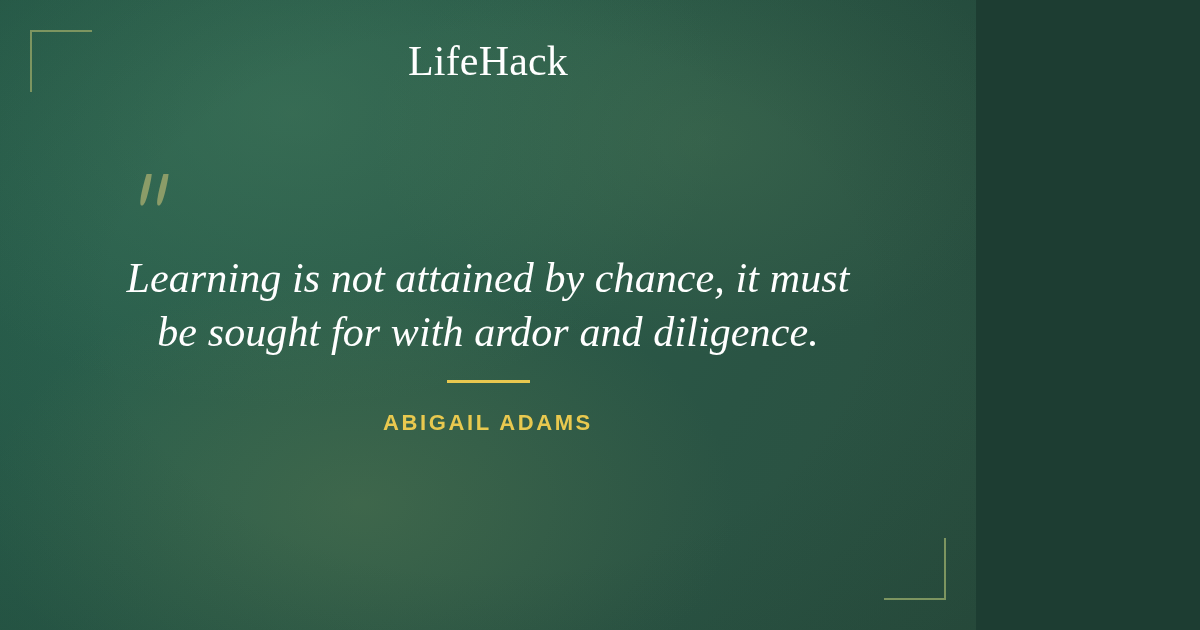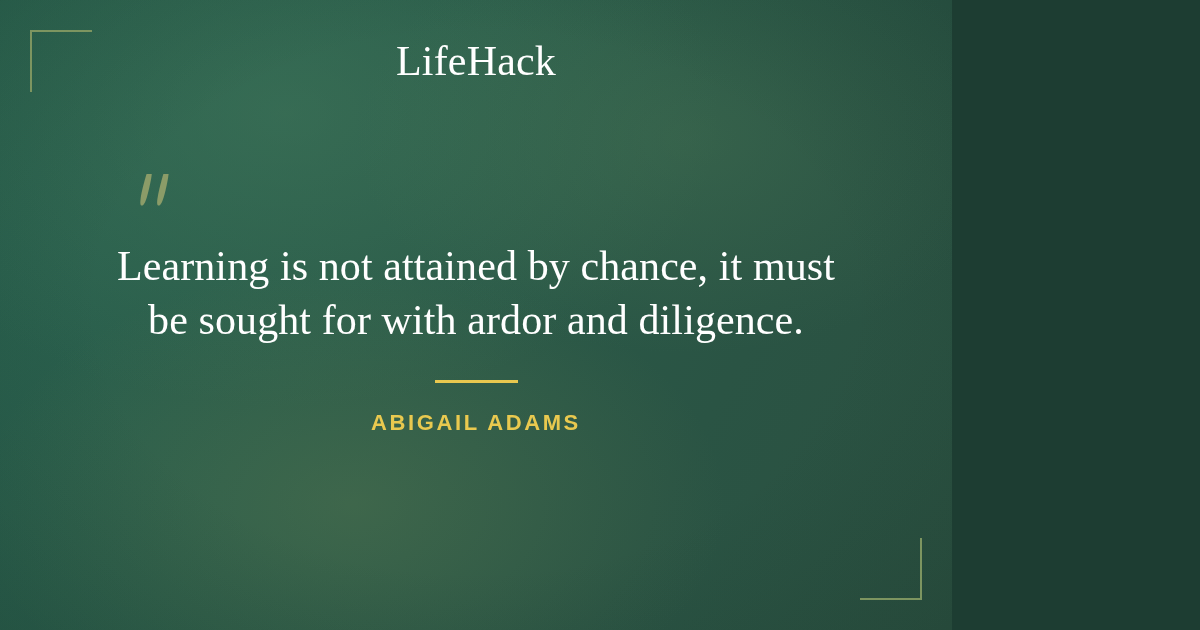--- a/index.html
+++ b/index.html
@@ -8,20 +8,21 @@
     background: #1d3d32;
   }
   #card {
     position: relative;
     width: 952px;
     height: 630px;
     overflow: hidden;
     font-family: "Liberation Sans", sans-serif;
     background-color: #15803d;
     user-select: none;
+    padding-left: 24px;
   }
   
   #bg-base {
     position: absolute;
     inset: 0;
     background: linear-gradient(120deg, #29624f 0%, #2a5c4a 38%, #2a5444 72%, #2b5040 100%);
   }
   #bg-glow-a {
     position: absolute;
     inset: 0;
@@ -92,25 +93,26 @@
   
   #quote-block {
     position: absolute;
     left: 100px;
     right: 100px;
     top: 236px;
     text-align: center;
   }
   #quote-text {
     font-family: "Liberation Serif", "DejaVu Serif", serif;
+    font-style: italic;
     font-size: 42px;
     line-height: 1.28;
     color: #ffffff;
     letter-spacing: 0.1px;
-    margin: 4px;
+    margin: 16px;
   }
 
   
   #divider-wrap {
     position: absolute;
     left: 0;
     top: 380px;
     width: 100%;
     display: flex;
     justify-content: center;

